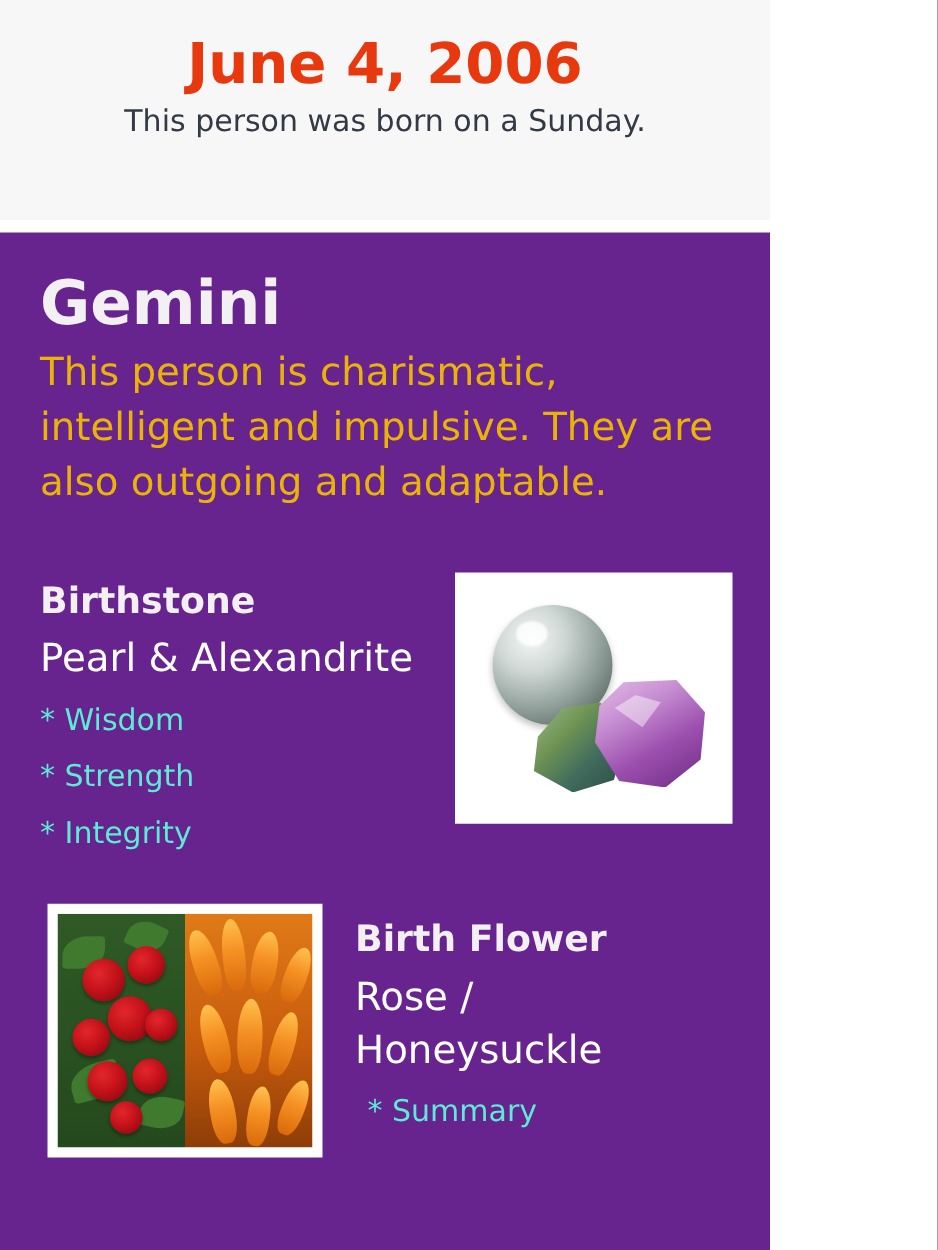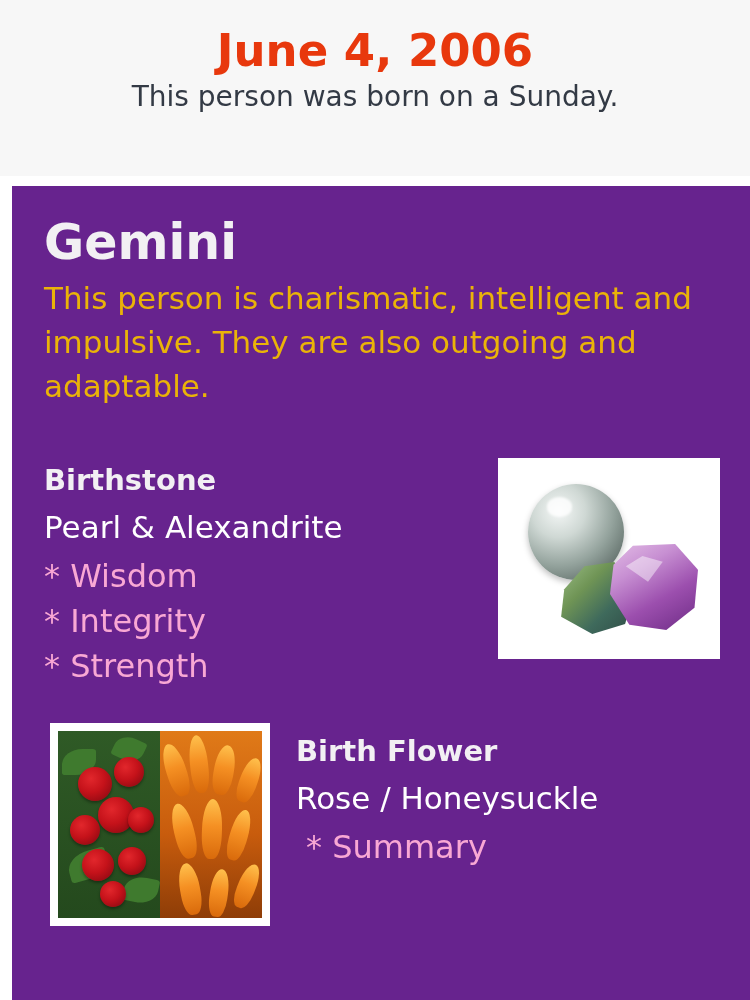--- a/index.html
+++ b/index.html
@@ -7,21 +7,21 @@
     padding: 0;
   }
   body {
     width: 750px;
     height: 1000px;
     background: #ffffff;
     font-family: "DejaVu Sans", "Liberation Sans", sans-serif;
     overflow: hidden;
   }
   .page {
-    width: 750px;
+    width: 616px;
     height: 1000px;
     position: relative;
     background: #ffffff;
   }
 
   
   .header {
     background: #f7f7f7;
     height: 176px;
     box-sizing: border-box;
@@ -36,37 +36,36 @@
     letter-spacing: 0px;
   }
   .site-summary {
     color: #1a1a1a;
     font-size: 27px;
     line-height: 38px;
     margin-top: 2px;
   }
   .born-line {
     color: #333a45;
-    font-size: 28px;
+    font-size: 24px;
     line-height: 30px;
     margin-top: 2px;
   }
   .header-divider {
     height: 10px;
     background: #ffffff;
   }
 
   
   .body-panel {
     background: #67238e;
     height: 814px;
     box-sizing: border-box;
     padding: 26px 30px 0 30px;
     position: relative;
-    margin-left: 12px;
   }
 
   .sign-name {
     color: #f2f0f3;
     font-size: 49px;
     font-weight: bold;
     line-height: 62px;
     margin: 0 0 2px 2px;
   }
   .sign-desc {
@@ -98,22 +97,22 @@
     font-size: 31px;
     line-height: 42px;
     margin: 0 0 6px 2px;
   }
   .bullets {
     list-style: none;
     margin: 0;
     padding: 0 0 0 2px;
   }
   .bullets li {
-    color: #f9a8d4;
-    font-size: 32px;
+    color: #5eead4;
+    font-size: 24px;
     line-height: 45px;
   }
 
   .photo-frame {
     background: #ffffff;
     padding: 8px;
     box-sizing: border-box;
     position: absolute;
   }
   .stone-photo {
@@ -257,22 +256,22 @@
 
     <div class="sign-name">Gemini</div>
     <div class="sign-desc">This person is charismatic, intelligent and impulsive. They are also outgoing and adaptable.</div>
 
     <div class="stone-block">
       <div class="stone-text">
         <div class="block-title">Birthstone</div>
         <div class="block-sub">Pearl &amp; Alexandrite</div>
         <ul class="bullets">
           <li>* Wisdom</li>
+          <li>* Strength</li>
           <li>* Integrity</li>
-          <li>* Strength</li>
         </ul>
       </div>
       <div class="photo-frame stone-photo">
         <div class="photo-inner">
           <div class="pearl"></div>
           <div class="alex-rough"></div>
           <div class="alex-gem"></div>
         </div>
       </div>
     </div>

